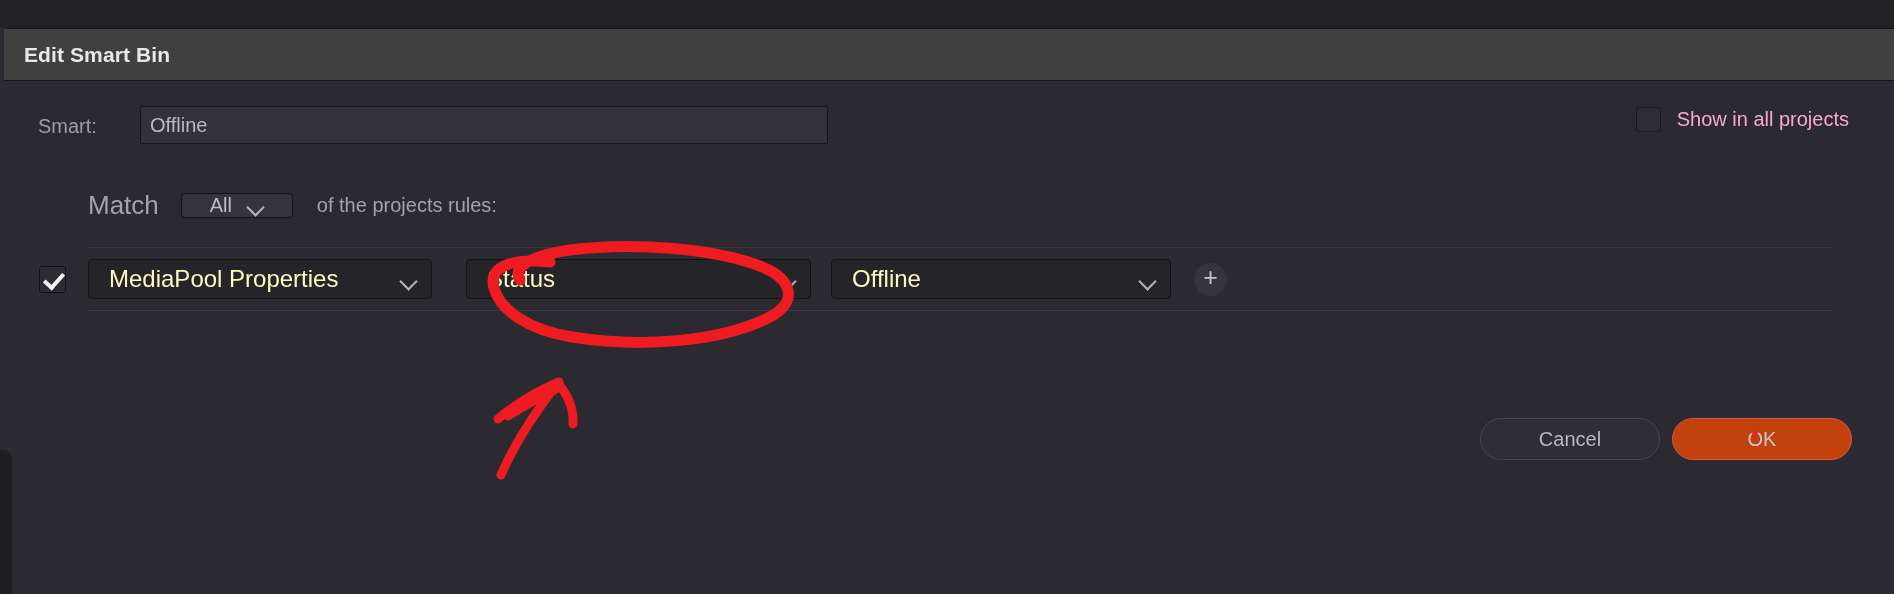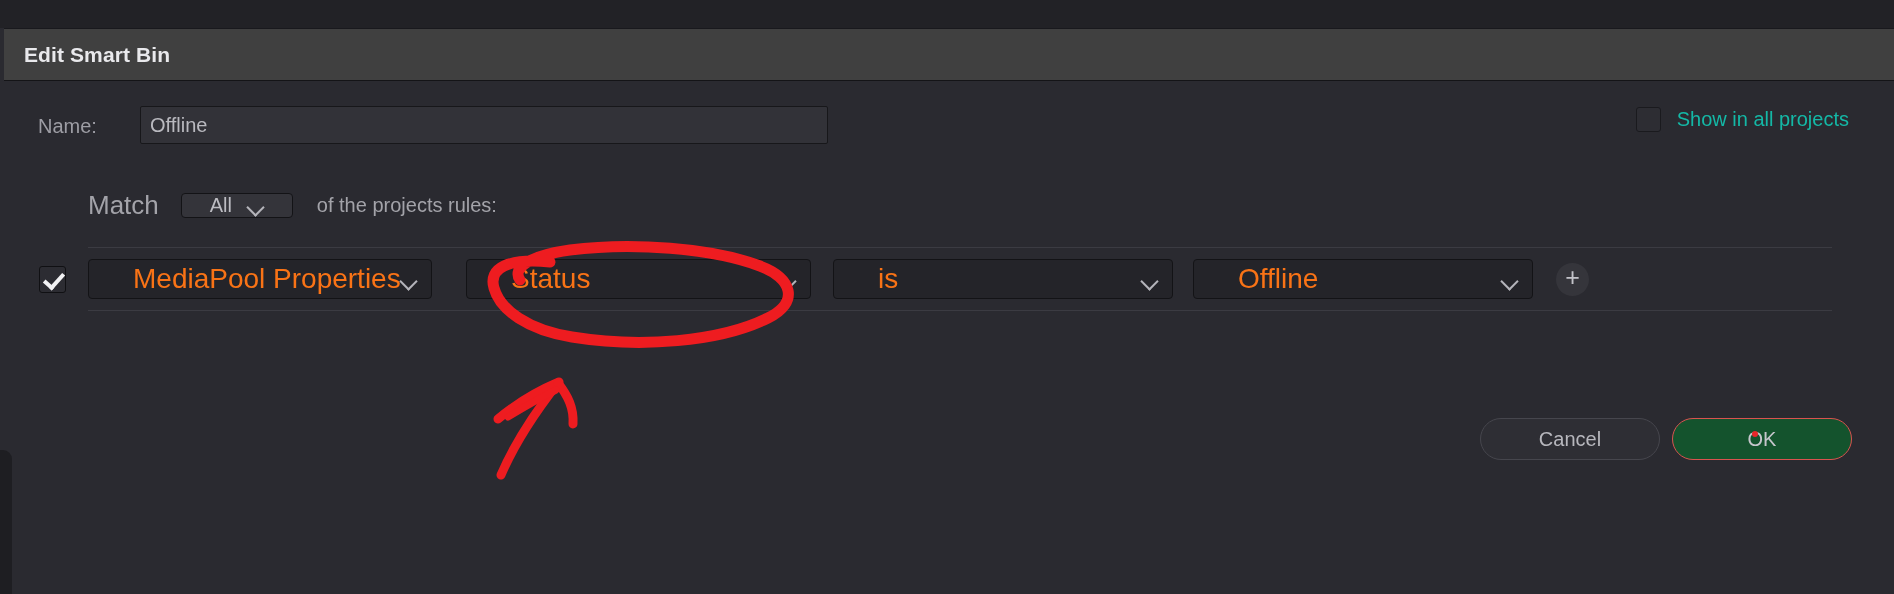--- a/index.html
+++ b/index.html
@@ -105,21 +105,21 @@
     gap: 16px;
   }
   .chk-box-disabled {
     width: 25px; height: 25px;
     background: #2d2d33;
     border: 1px solid #1a1a1e;
     border-radius: 3px;
   }
   .show-all-label {
     font-size: 20px;
-    color: #14b8a6;
+    color: #f9a8d4;
   }
 
   
   .match-row {
     position: absolute;
     left: 0; top: 103px;
     width: 1894px;
     height: 40px;
     display: flex;
     align-items: center;
@@ -212,25 +212,24 @@
     background: #242429;
     border: 1px solid #131316;
     border-radius: 4px;
     display: flex;
     align-items: center;
     justify-content: space-between;
     padding: 0 14px 0 20px;
     flex: none;
   }
   .dd .dd-text {
-    font-size: 28px;
-    color: #f97316;
+    font-size: 24px;
+    color: #fef9c3;
     white-space: nowrap;
     overflow: hidden;
-    margin-left: 24px;
   }
   .dd-field  { margin-left: 22px; width: 344px; }
   .dd-prop   { margin-left: 34px; width: 345px; }
   .dd-op     { margin-left: 22px; width: 340px; }
   .dd-value  { margin-left: 20px; width: 340px; }
 
   .add-btn {
     margin-left: 23px;
     width: 33px; height: 33px;
     border-radius: 50%;
@@ -261,21 +260,21 @@
     font-size: 20px;
   }
   .btn-cancel {
     width: 180px;
     background: #2e2e34;
     border: 1px solid #46464d;
     color: #b7b7bd;
   }
   .btn-ok {
     width: 180px;
-    background: #14532d;
+    background: #c2410c;
     border: 1.6px solid #d9534f;
     color: #c6c6cc;
     position: relative;
   }
   .ok-dot {
     position: absolute;
     left: 79px; top: 12px;
     width: 6px; height: 6px;
     border-radius: 50%;
     background: #e8262a;
@@ -299,21 +298,21 @@
 
   <div class="titlebar">
     <div class="titlebar-title">Edit Smart Bin</div>
   </div>
 
   <div class="dialog-body">
 
     <div class="left-panel-edge"></div>
 
     <div class="name-row">
-      <div class="name-label">Name:</div>
+      <div class="name-label">Smart:</div>
       <input class="name-input" type="text" value="Offline" style="">
 
       <div class="show-all-wrap">
         <div class="chk-box-disabled"></div>
         <div class="show-all-label">Show in all projects</div>
       </div>
     </div>
 
     <div class="match-row">
       <div class="match-label">Match</div>
@@ -335,24 +334,20 @@
       <div class="dd dd-field">
         <span class="dd-text">MediaPool Properties</span>
         <span class="chev"></span>
       </div>
 
       <div class="dd dd-prop">
         <span class="dd-text">Status</span>
         <span class="chev"></span>
       </div>
 
-      <div class="dd dd-op">
-        <span class="dd-text">is</span>
-        <span class="chev"></span>
-      </div>
 
       <div class="dd dd-value">
         <span class="dd-text">Offline</span>
         <span class="chev"></span>
       </div>
 
       <div class="add-btn">+</div>
     </div>
 
     <div class="sep sep-bottom"></div>

